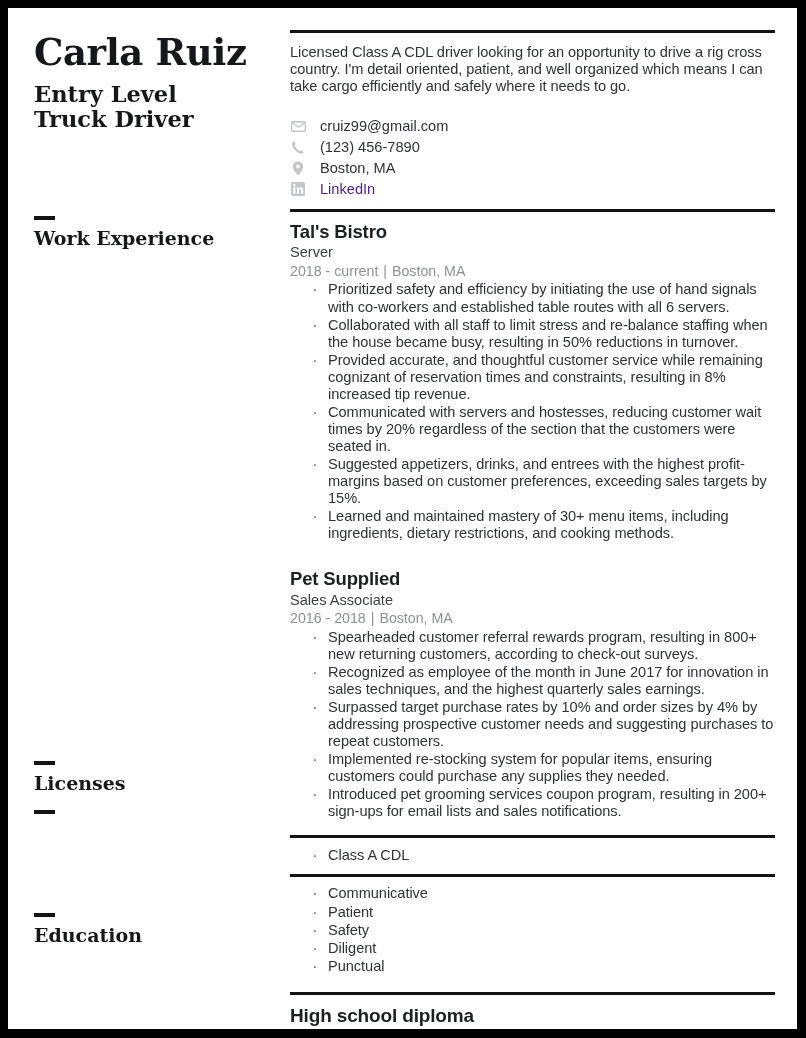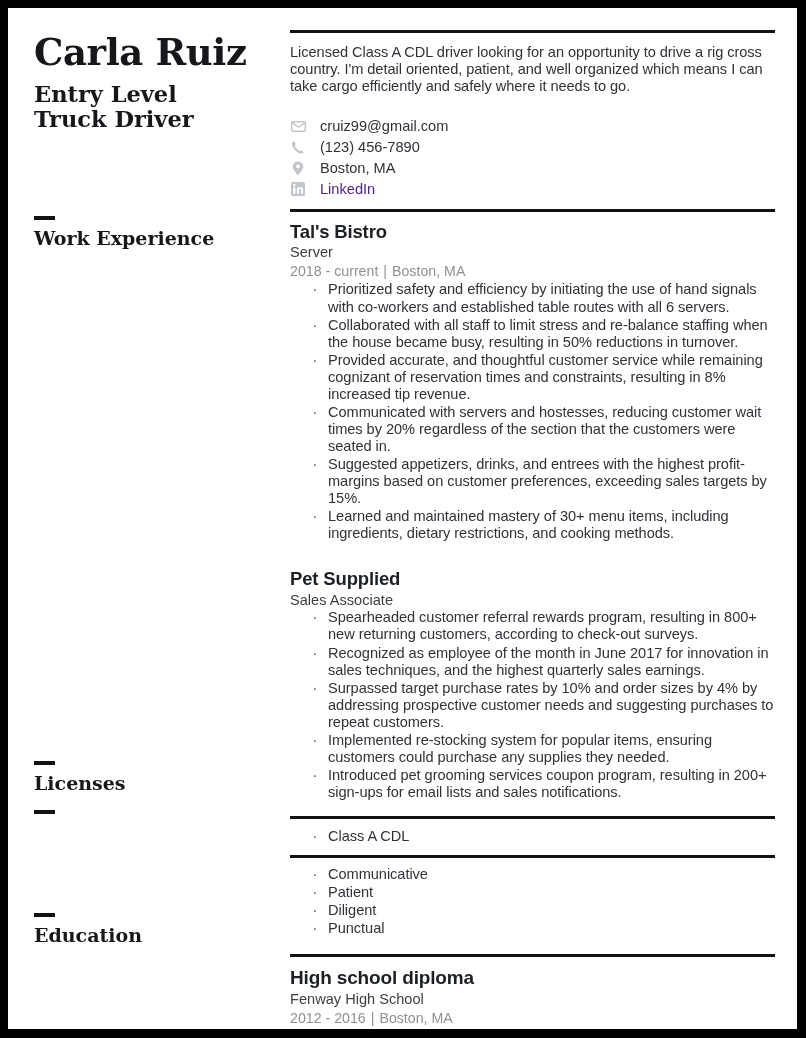--- a/index.html
+++ b/index.html
@@ -292,20 +292,23 @@
             <li>Suggested appetizers, drinks, and entrees with the highest profit-margins based on customer preferences, exceeding sales targets by 15%.</li>
             <li>Learned and maintained mastery of 30+ menu items, including ingredients, dietary restrictions, and cooking methods.</li>
           </ul>
         </div>
 
         <div class="block-gap"></div>
 
         <div class="entry">
           <div class="entry-head">Pet Supplied</div>
           <div class="entry-sub">Sales Associate</div>
+          <div class="entry-meta">
+            <span>2016 - 2018</span><span class="sep">|</span><span>Boston, MA</span>
+          </div>
           <ul class="bullets">
             <li>Spearheaded customer referral rewards program, resulting in 800+ new returning customers, according to check-out surveys.</li>
             <li>Recognized as employee of the month in June 2017 for innovation in sales techniques, and the highest quarterly sales earnings.</li>
             <li>Surpassed target purchase rates by 10% and order sizes by 4% by addressing prospective customer needs and suggesting purchases to repeat customers.</li>
             <li>Implemented re-stocking system for popular items, ensuring customers could purchase any supplies they needed.</li>
             <li>Introduced pet grooming services coupon program, resulting in 200+ sign-ups for email lists and sales notifications.</li>
           </ul>
         </div>
 
         <div style="height:14px;"></div>
@@ -317,20 +320,21 @@
             <li>Class A CDL</li>
           </ul>
         </div>
 
         <div class="rule"></div>
 
         <div class="sec-pad-sm">
           <ul class="bullets">
             <li>Communicative</li>
             <li>Patient</li>
+            <li>Safety</li>
             <li>Diligent</li>
             <li>Punctual</li>
           </ul>
         </div>
 
         <div class="rule"></div>
 
         <div class="entry">
           <div class="edu-head">High school diploma</div>
           <div class="entry-sub">Fenway High School</div>

